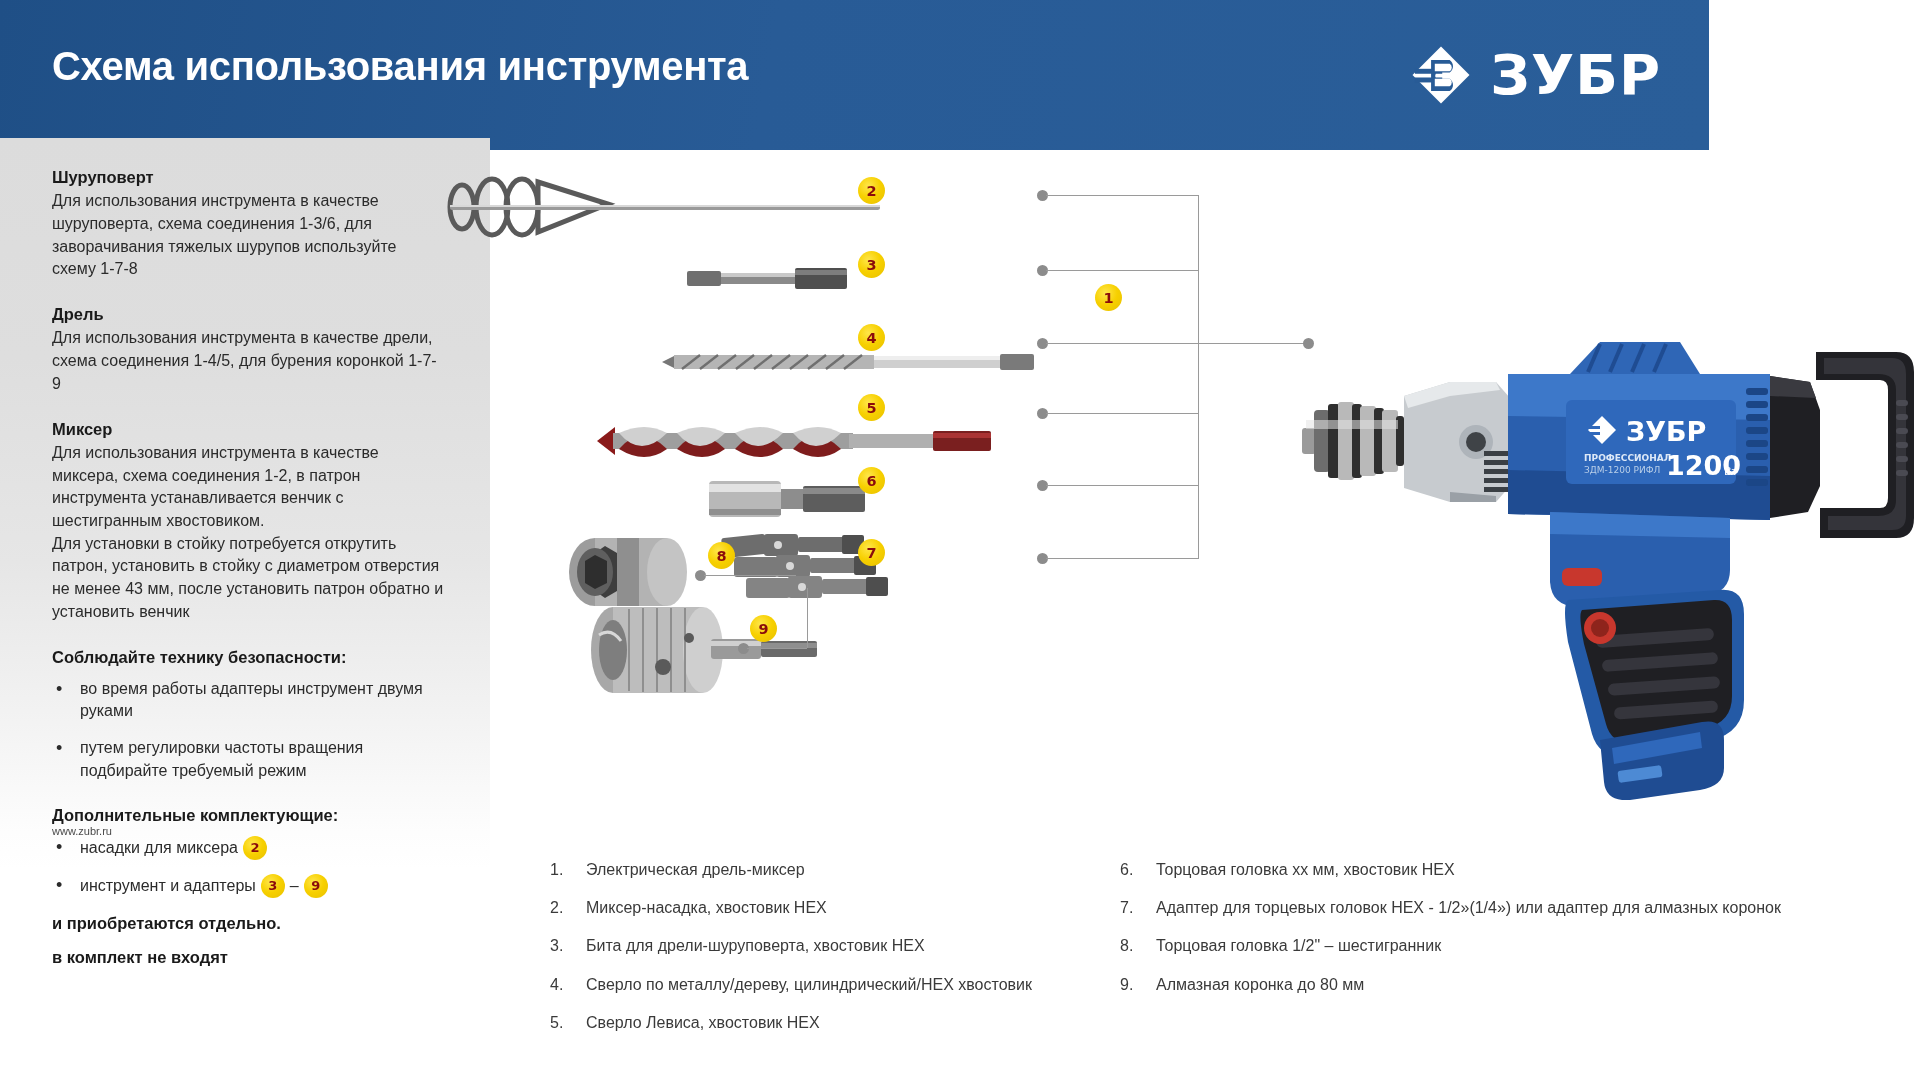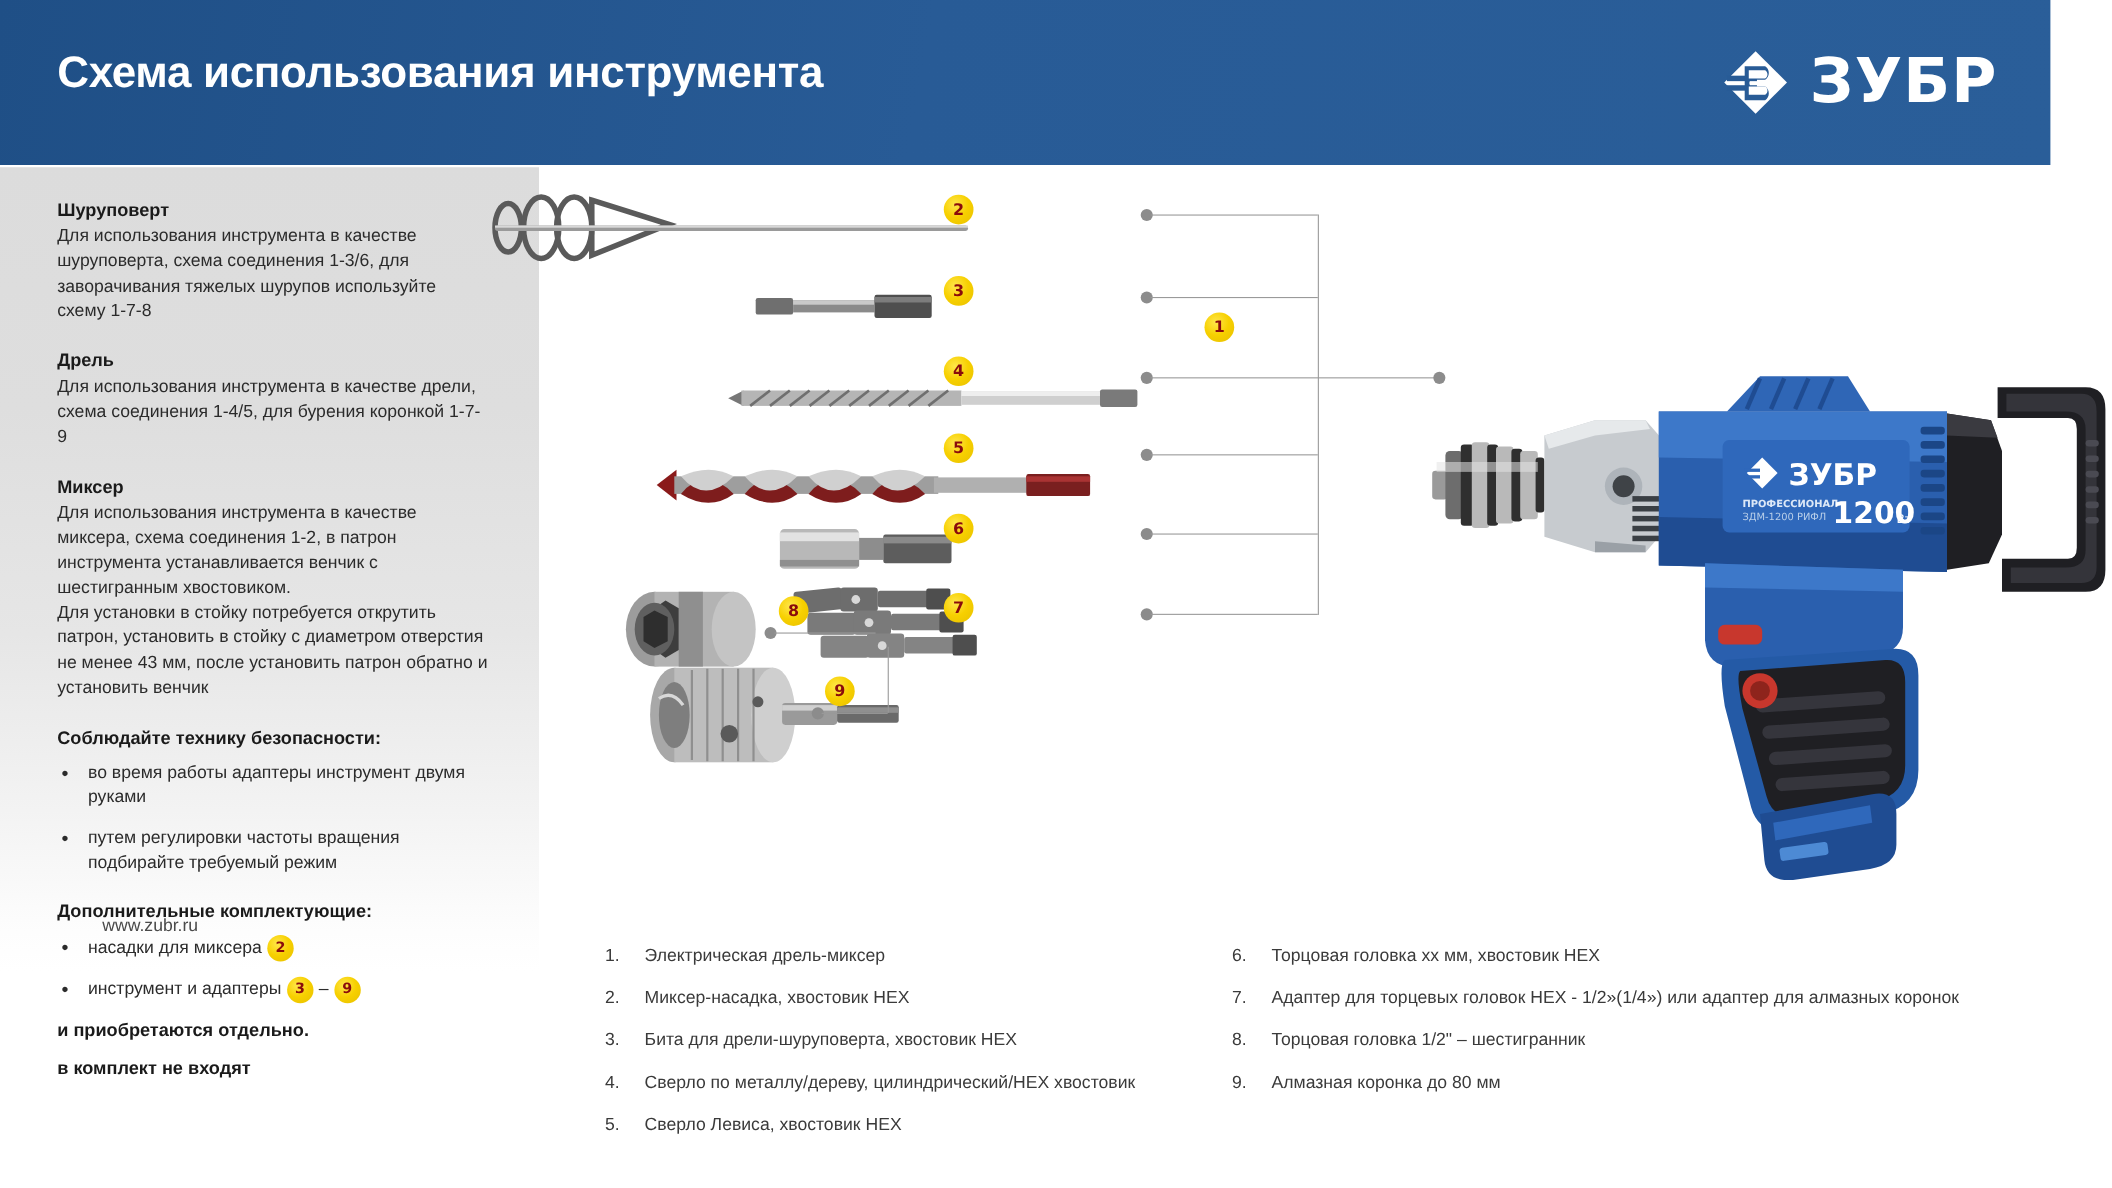--- a/index.html
+++ b/index.html
@@ -8,21 +8,21 @@
     font-family: "Liberation Sans", sans-serif;
     background: #ffffff;
     position: relative;
     overflow: hidden;
   }
 
   
   .header {
     position: absolute;
     left: 0; top: 0;
-    width: 1864px; height: 150px;
+    width: 1709px; height: 150px;
     background: linear-gradient(100deg, #1f4f86 0%, #285b96 45%, #2a5e99 100%);
   }
   .header-title {
     position: absolute;
     left: 52px; top: 44px;
     font-size: 40px;
     font-weight: bold;
     color: #ffffff;
     letter-spacing: -0.3px;
     white-space: nowrap;
@@ -41,21 +41,21 @@
     font-weight: bold;
     color: #ffffff;
     letter-spacing: 1px;
     line-height: 1;
     font-family: "DejaVu Sans", sans-serif;
   }
 
   
   .sidebar {
     position: absolute;
-    left: 0; top: 152px;
+    left: 0; top: 138px;
     width: 490px; height: 731px;
     background: linear-gradient(180deg, #dcdcdc 0%, #dedede 30%, #e6e6e6 58%, #f3f3f3 80%, #fdfdfd 95%, #ffffff 100%);
     padding: 28px 46px 0 52px;
   }
   .sb-h {
     font-size: 16.5px;
     font-weight: bold;
     color: #1a1a1a;
     margin-bottom: 2px;
     line-height: 1.35;
@@ -93,23 +93,22 @@
   .sb-foot {
     font-size: 16.5px;
     font-weight: bold;
     color: #1a1a1a;
     line-height: 1.42;
     margin-top: 10px;
   }
   .sb-url {
     position: absolute;
     left: 52px; bottom: 32px;
-    font-size: 16px;
+    font-size: 11px;
     color: #4a4a4a;
-    margin-left: 41px;
   }
 
   
   .badge {
     width: 27px; height: 27px;
     border-radius: 50%;
     background: radial-gradient(circle at 38% 33%, #ffe64a 0%, #f7d000 48%, #e8c000 100%);
     color: #8a0b0b;
     font-size: 14.5px;
     font-weight: bold;

